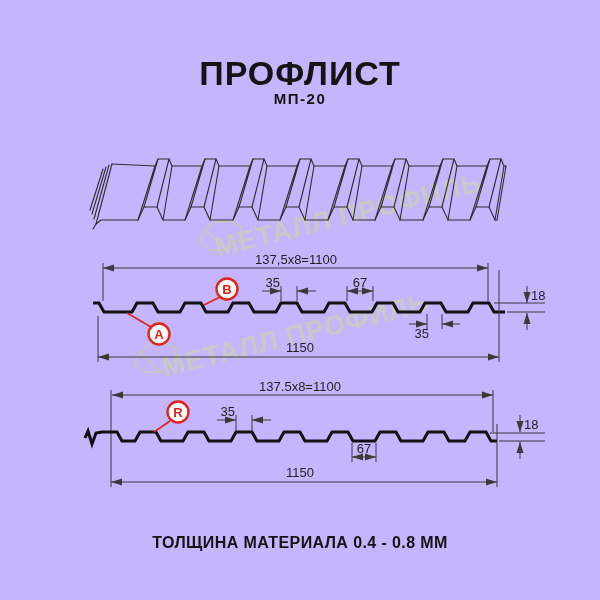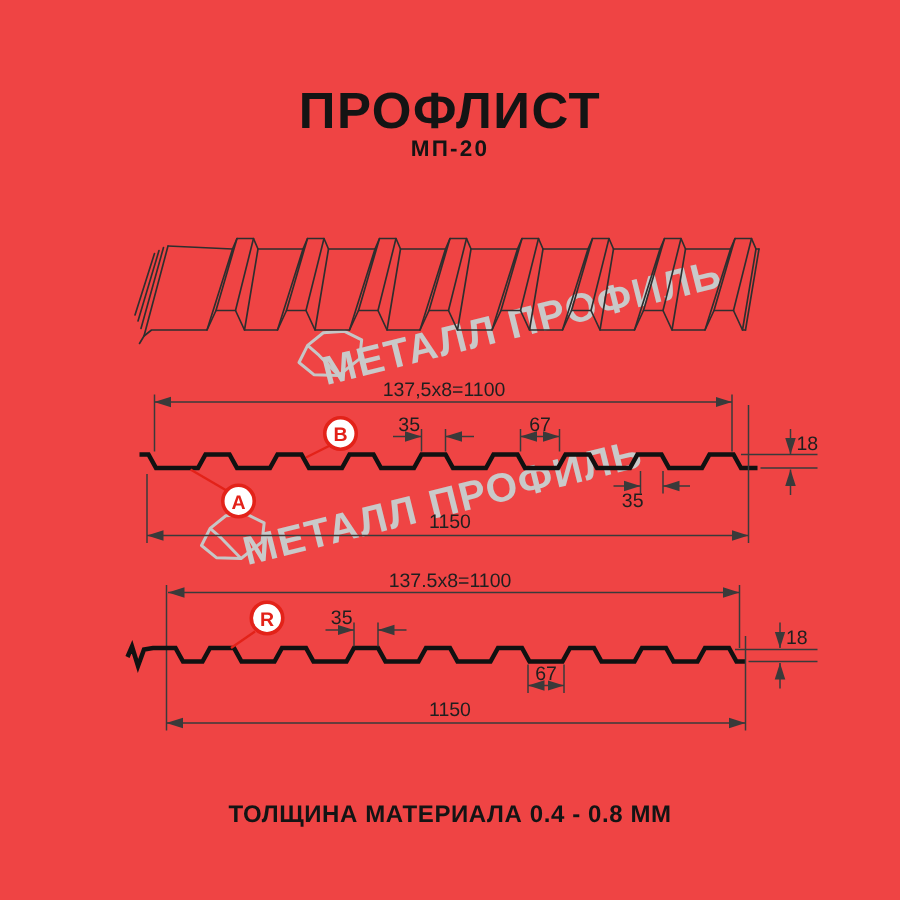--- a/index.html
+++ b/index.html
@@ -1,17 +1,17 @@
 <!DOCTYPE html>
 <html><head>
 <meta charset="utf-8">
 <style>
   html,body{margin:0;padding:0;background:#ffffff;}
   .canvas{
-    position:relative;width:600px;height:600px;background:#ef4444;overflow:hidden;
+    position:relative;width:600px;height:600px;background:#c4b5fd;overflow:hidden;
     font-family:"Liberation Sans", sans-serif;
   }
   svg{display:block;}
   text{font-family:"Liberation Sans", sans-serif;}
   .title-text{font-size:34px;font-weight:800;letter-spacing:1px;fill:#141414;}
   .subtitle-text{font-size:15px;font-weight:700;letter-spacing:1.5px;fill:#141414;}
   .note-text{font-size:16px;font-weight:600;letter-spacing:.4px;fill:#141414;}
   .dim-text{font-size:13px;fill:#1f1f1f;}
   .wm-text{font-size:27px;font-weight:700;letter-spacing:1px;fill:#c9c9c9;}
   .wm-logo{stroke:#c6c6c6;fill:none;stroke-width:2;stroke-linejoin:round;}

